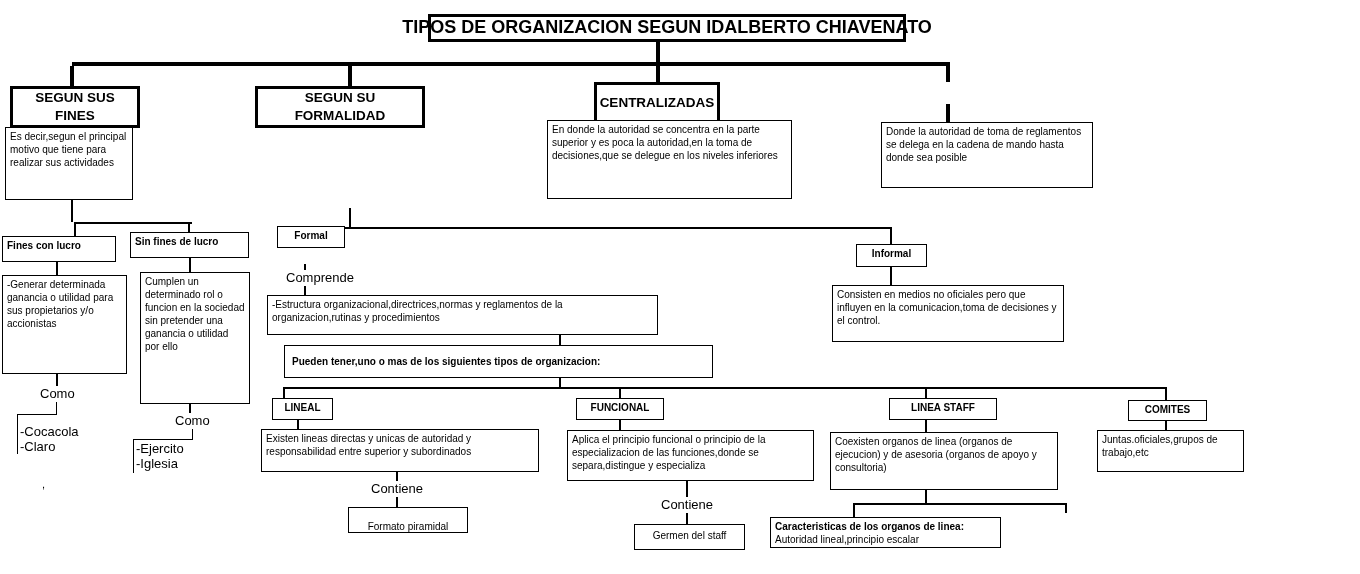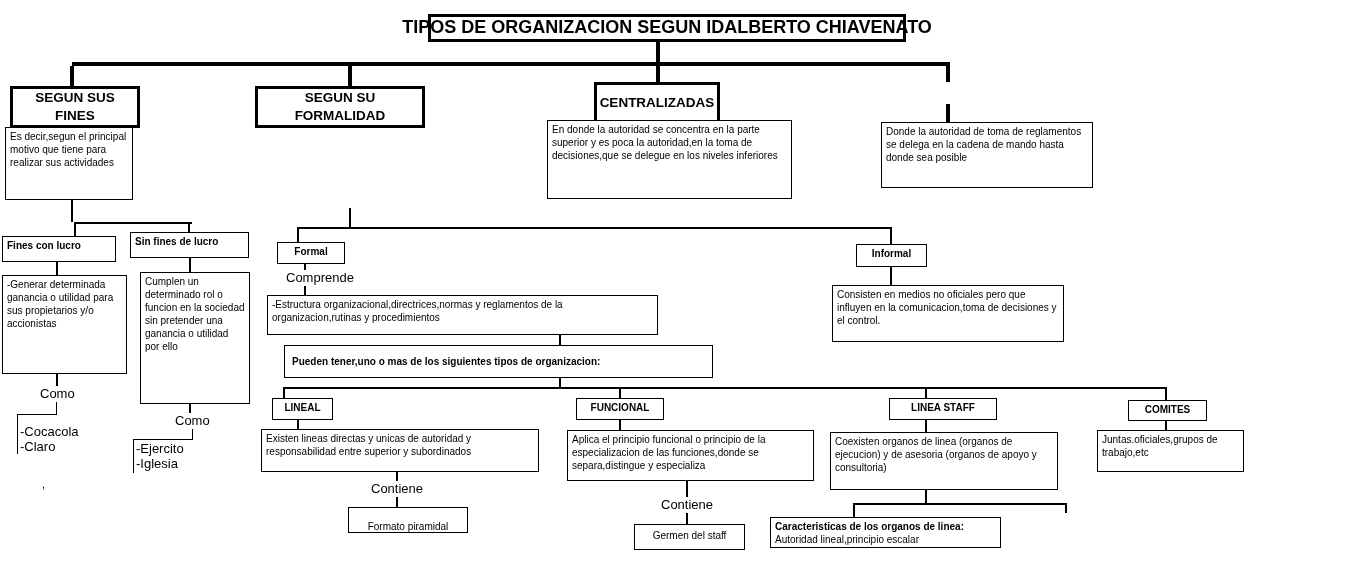--- a/index.html
+++ b/index.html
@@ -108,21 +108,21 @@
     <div>-Cocacola</div>
     <div>-Claro</div>
   </div>
   <div class="lbl" style="left:173px;top:413px">Como</div>
   <div class="list" style="left:136px;top:441px">
     <div>-Ejercito</div>
     <div>-Iglesia</div>
   </div>
   <div class="list" style="left:42px;top:478px;font-size:11px">,</div>
 
-  <div class="box bold ctr" style="left:277px;top:242px;width:68px;height:22px">Formal</div>
+  <div class="box bold ctr" style="left:277px;top:226px;width:68px;height:22px">Formal</div>
   <div class="lbl" style="left:284px;top:270px">Comprende</div>
   <div class="box" style="left:267px;top:295px;width:391px;height:40px">-Estructura organizacional,directrices,normas y reglamentos de la organizacion,rutinas y procedimientos</div>
   <div class="box bold" style="left:284px;top:345px;width:429px;height:33px;white-space:nowrap;display:flex;align-items:center;padding-left:7px">Pueden tener,uno o mas de los siguientes tipos de organizacion:</div>
   <div class="box bold ctr" style="left:856px;top:244px;width:71px;height:23px">Informal</div>
   <div class="box" style="left:832px;top:285px;width:232px;height:57px">Consisten en medios no oficiales pero que influyen en la comunicacion,toma de decisiones y el control.</div>
 
   <div class="box bold ctr" style="left:272px;top:398px;width:61px;height:22px">LINEAL</div>
   <div class="box" style="left:261px;top:429px;width:278px;height:43px">Existen lineas directas y unicas de autoridad y responsabilidad entre superior y subordinados</div>
   <div class="lbl" style="left:369px;top:481px">Contiene</div>
   <div class="box ctr" style="left:348px;top:507px;width:120px;height:26px;padding-top:12px">Formato piramidal</div>

